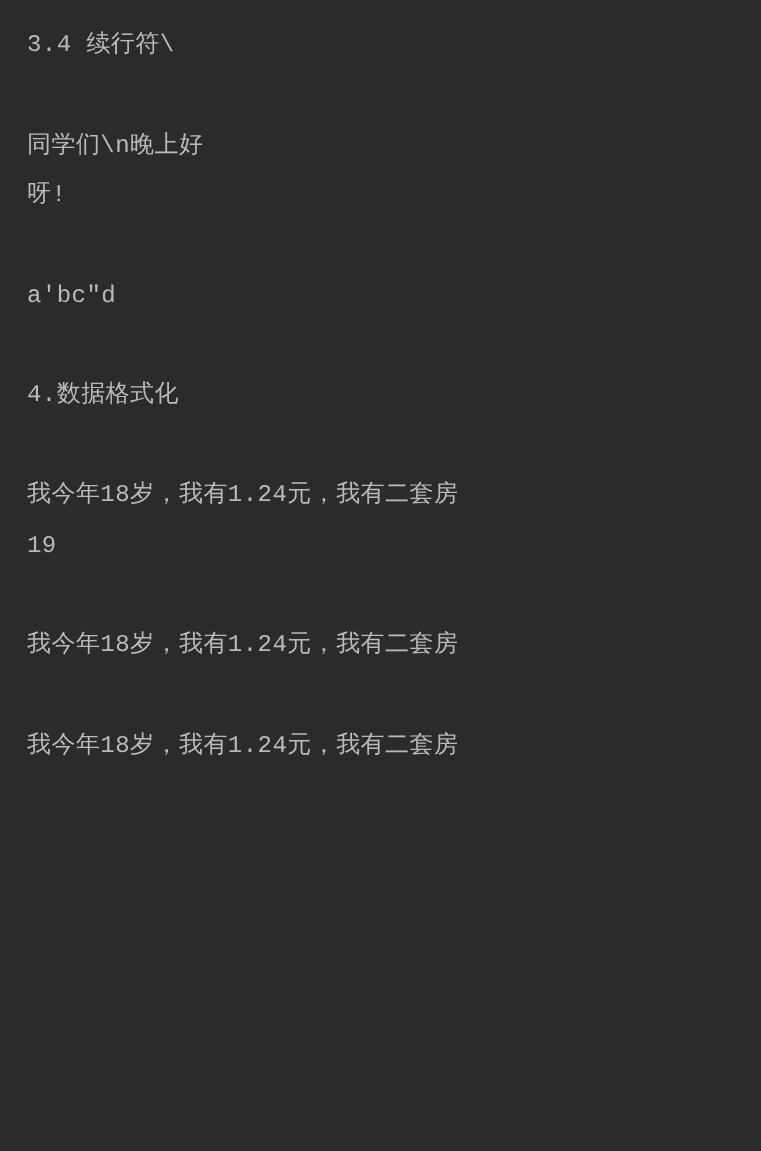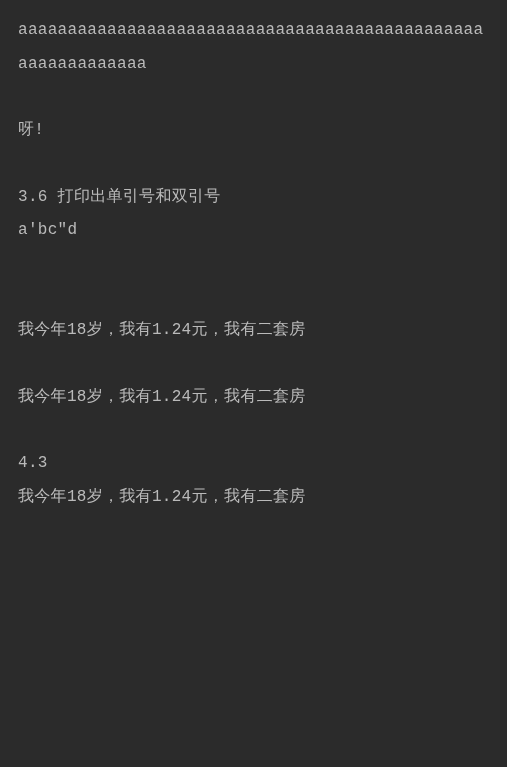--- a/index.html
+++ b/index.html
@@ -24,27 +24,28 @@
       word-break: break-all;
     }
     .spacer {
       height: 33px;
     }
   </style>
 </head>
 <body>
 
 <div>
-  <div class="line">aaaaaaaaaaaaaaaaaaaaaaaaaaaaaaaaaaaaaaaaaaaaaaaaaaaaaaaaaaaa</div>
+  <div class="line">3.4 续行符\</div>
   <div class="spacer"></div>
+  <div class="line">同学们\n晚上好</div>
   <div class="line">呀!</div>
   <div class="spacer"></div>
-  <div class="line">3.6 打印出单引号和双引号</div>
   <div class="line">a'bc"d</div>
   <div class="spacer"></div>
+  <div class="line">4.数据格式化</div>
+  <div class="spacer"></div>
+  <div class="line">我今年18岁，我有1.24元，我有二套房</div>
+  <div class="line">19</div>
   <div class="spacer"></div>
   <div class="line">我今年18岁，我有1.24元，我有二套房</div>
   <div class="spacer"></div>
   <div class="line">我今年18岁，我有1.24元，我有二套房</div>
-  <div class="spacer"></div>
-  <div class="line">4.3</div>
-  <div class="line">我今年18岁，我有1.24元，我有二套房</div>
 </div>
 
 </body></html>

